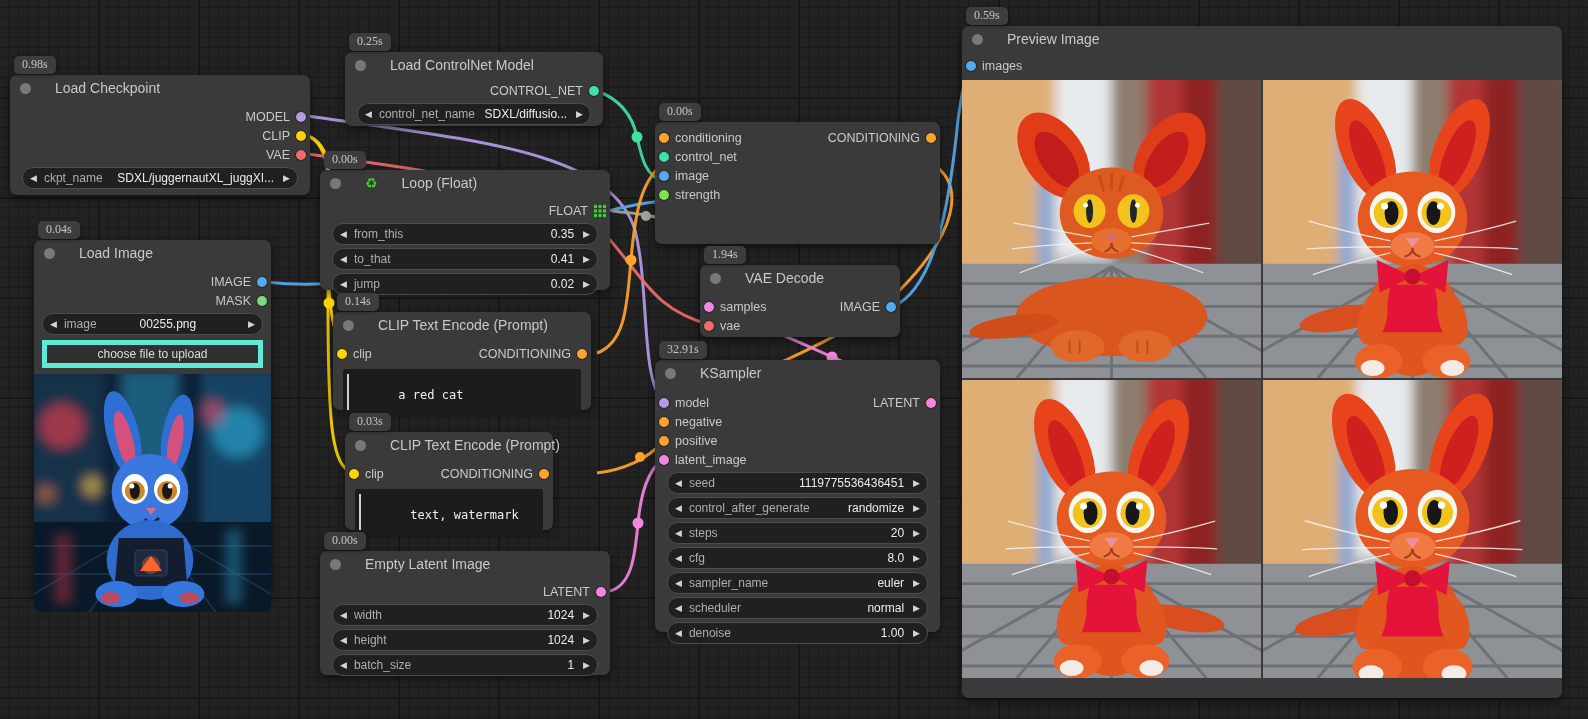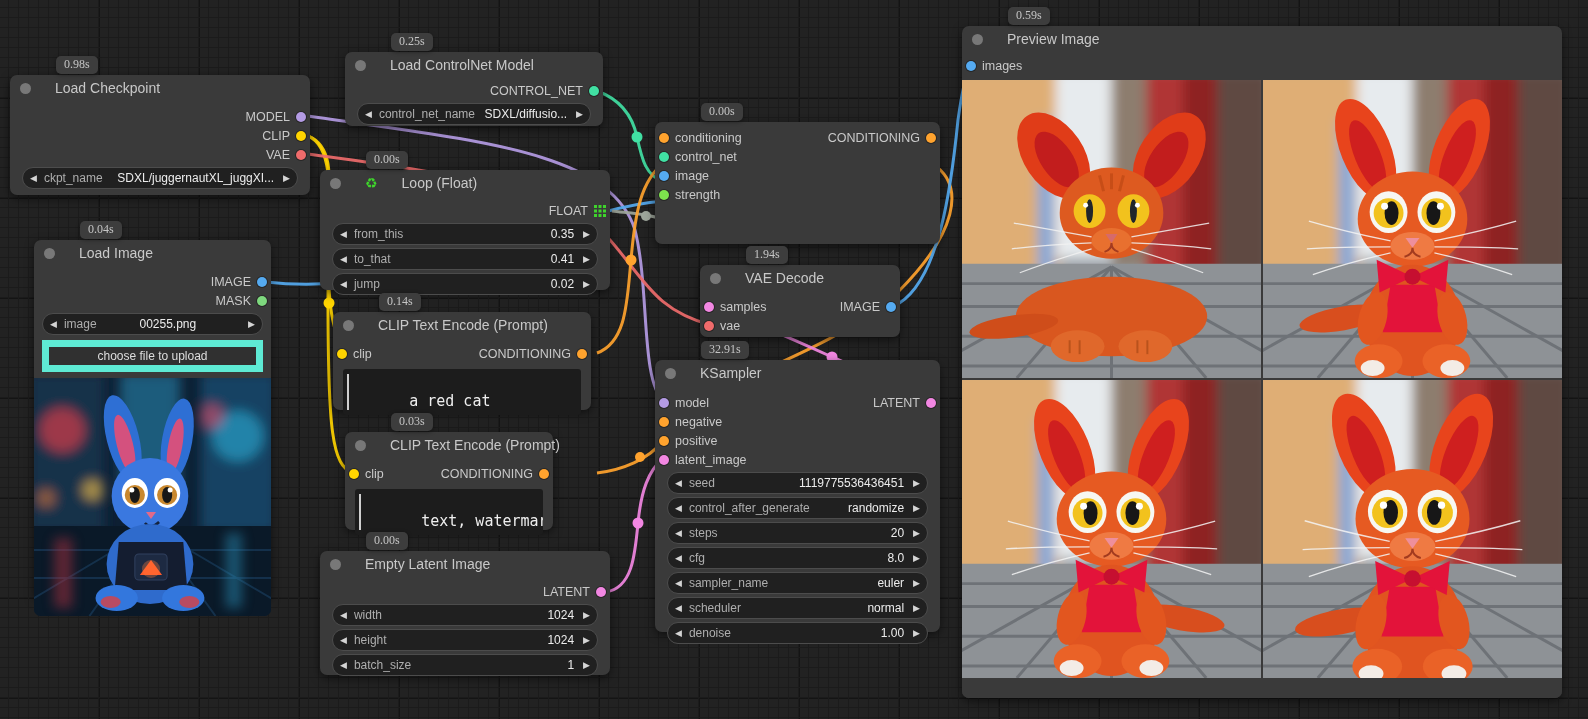--- a/index.html
+++ b/index.html
@@ -12,41 +12,41 @@
       linear-gradient(90deg,#141414 2px, transparent 2px);
     background-size:10px 10px,10px 10px,100px 100px,100px 100px;
     background-position:-2px -3px,-2px -3px,-2px -3px,-2px -3px;
     font-family:"Liberation Sans",sans-serif;}
   #wires{position:absolute;left:0;top:0;z-index:1;pointer-events:none;}
   #wires path{fill:none;stroke-width:3;opacity:.92;}
   .node{position:absolute;z-index:2;background:#3a3a3a;border-radius:7px;
     box-shadow:0 3px 10px rgba(0,0,0,.55);color:#c9c9c9;}
   .badge{position:absolute;top:-19px;left:4px;z-index:2;background:#3d3d3d;border-radius:5px;
     padding:1px 8px 2px;font-family:"Liberation Serif",serif;font-size:12px;color:#c5c5c5;
-    box-shadow:0 1px 4px rgba(0,0,0,.4);white-space:nowrap;margin-left:42px;}
+    box-shadow:0 1px 4px rgba(0,0,0,.4);white-space:nowrap;}
   .ntitle{height:26px;display:flex;align-items:center;gap:24px;padding:0 10px;
     font-size:14px;color:#c8c8c8;cursor:move;white-space:nowrap;}
   .tdot{width:11px;height:11px;border-radius:50%;background:#787878;flex:0 0 auto;}
   .ticon{font-size:14px;line-height:1;}
   .srow{position:relative;height:19px;display:flex;align-items:center;font-size:12.5px;color:#c9c9c9;}
   .srow .inlab{padding-left:20px;}
   .srow .outlab{margin-left:auto;padding-right:20px;}
   .dot{width:10px;height:10px;border-radius:50%;position:absolute;top:4.5px;box-shadow:0 0 0 1px rgba(0,0,0,.35);}
   .dot.l{left:4px;}  .dot.r{right:4px;}
   .listicon{position:absolute;right:4px;top:4px;}
   .widget{height:20px;background:#202020;border:1px solid #4c4c4c;border-radius:11px;
     margin:3px 12px 0;display:flex;align-items:center;font-size:12px;overflow:hidden;}
   .widget .arr{color:#d4d4d4;font-size:9px;padding:0 7px;cursor:pointer;flex:0 0 auto;}
   .widget .wl{color:#aeaeae;flex:0 0 auto;white-space:nowrap;}
   .widget .wv{color:#ececec;flex:1 1 auto;text-align:right;padding-right:2px;white-space:nowrap;overflow:hidden;}
   .codebox{position:relative;background:#1c1c1c;border-radius:3px;margin:6px 10px;height:37px;
-    font-family:"DejaVu Sans Mono",monospace;font-size:15px;color:#eee;padding:5px 6px 4px 12px;
+    font-family:"DejaVu Sans Mono",monospace;font-size:12px;color:#eee;padding:5px 6px 4px 12px;
     white-space:pre;overflow:hidden;}
   .caret{position:absolute;left:4px;top:5px;bottom:5px;width:2px;background:#cfcfcf;}
-  .upbtn{margin:5px 10px 0;height:18px;border:7px solid #5eead4;background:#303030;color:#ddd;
+  .upbtn{margin:5px 10px 0;height:18px;border:5px solid #5eead4;background:#303030;color:#ddd;
     font-size:12px;display:flex;align-items:center;justify-content:center;cursor:pointer;}
   .imgpane{margin-top:6px;width:100%;border-radius:0 0 7px 7px;overflow:hidden;line-height:0;}
   .pv-grid{display:grid;grid-template-columns:299px 299px;grid-template-rows:298px 298px;gap:2px;
     background:#3a3a3a;line-height:0;}
   .pv-cell{overflow:hidden;}
   .pv-cell svg{display:block;width:100%;height:100%;}
   .pv-footer{height:20px;border-radius:0 0 7px 7px;background:#3a3a3a;}
 </style>
 </head>
 <body>

